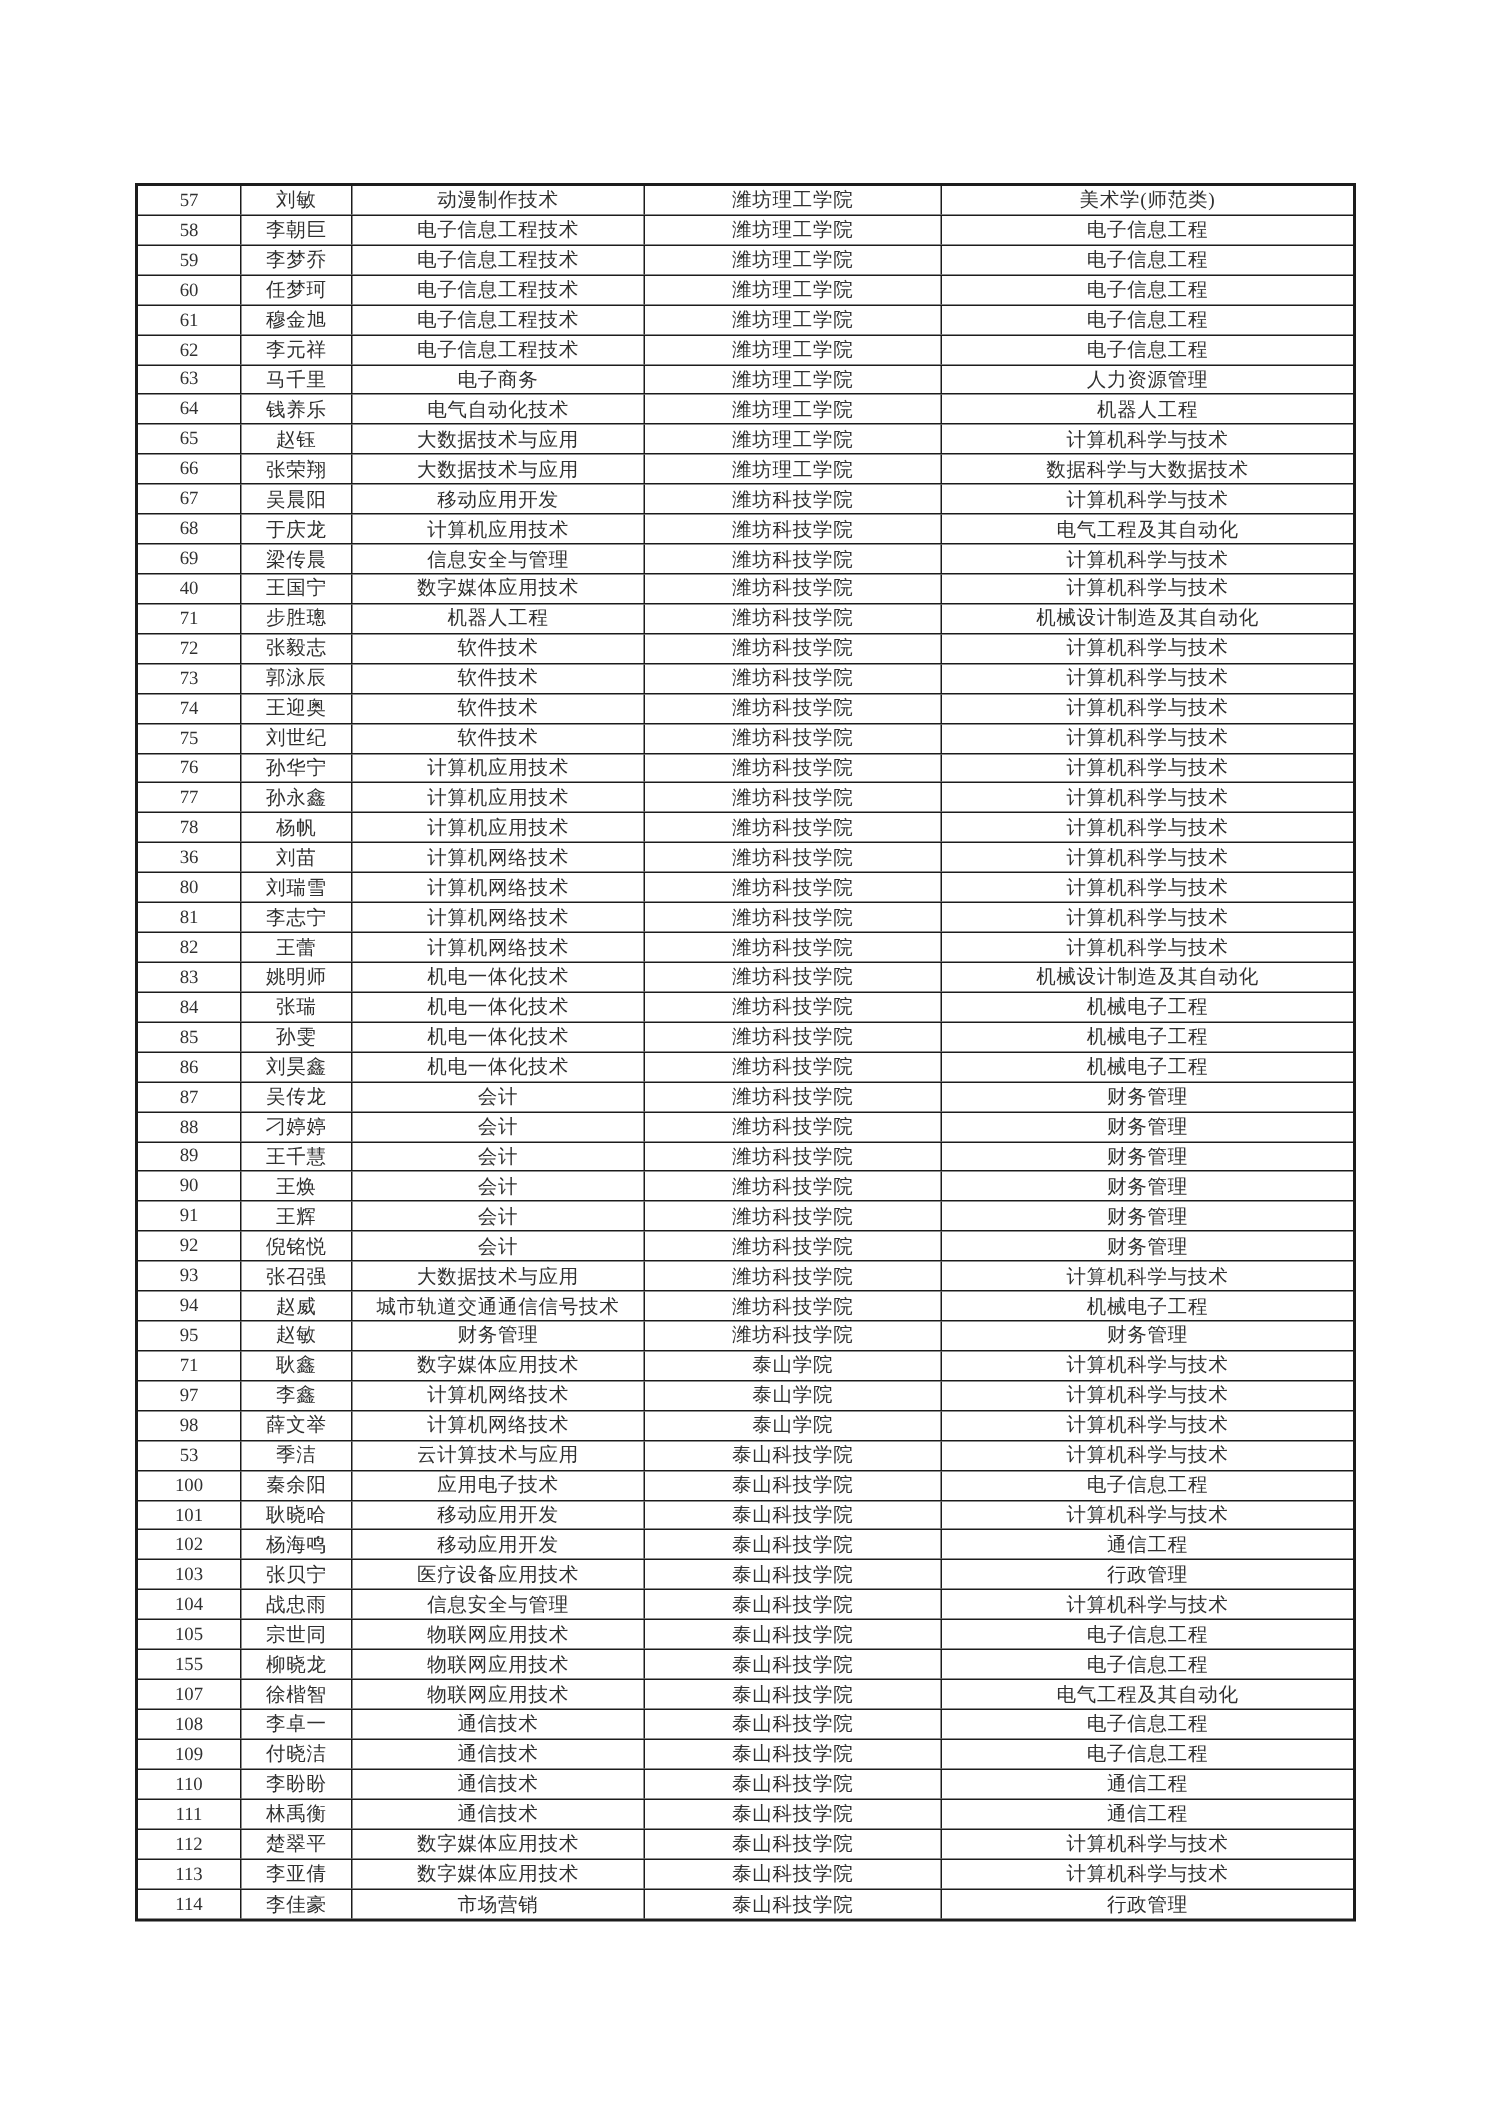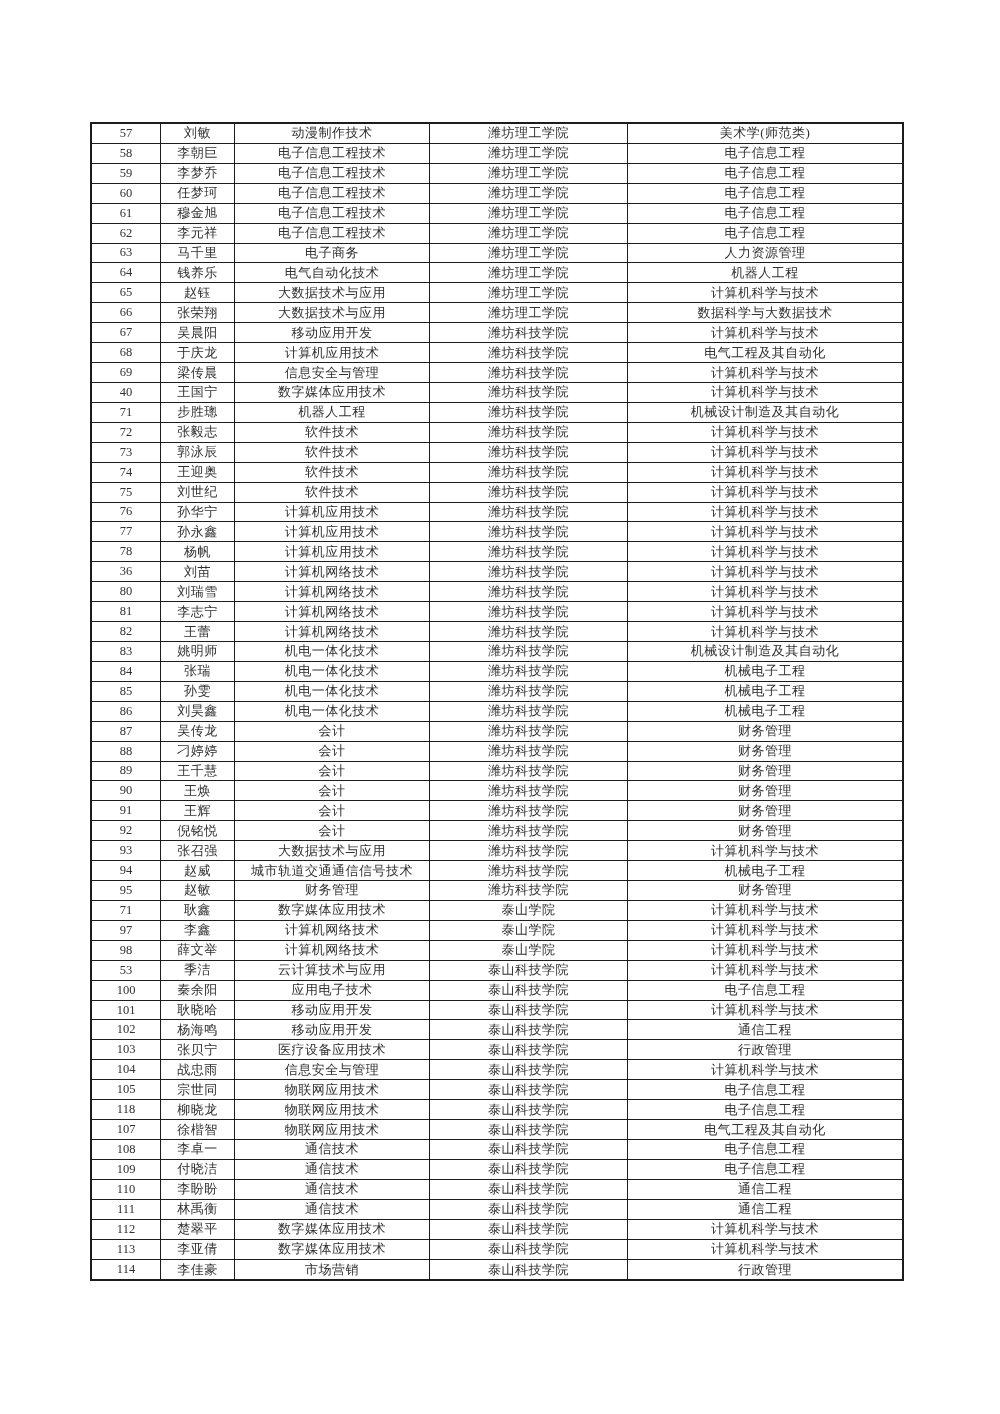--- a/index.html
+++ b/index.html
@@ -387,21 +387,21 @@
           <div class="cell c-target">计算机科学与技术</div>
         </div>
         <div class="row">
           <div class="cell c-num">105</div>
           <div class="cell c-name">宗世同</div>
           <div class="cell c-major">物联网应用技术</div>
           <div class="cell c-college">泰山科技学院</div>
           <div class="cell c-target">电子信息工程</div>
         </div>
         <div class="row">
-          <div class="cell c-num">118</div>
+          <div class="cell c-num">155</div>
           <div class="cell c-name">柳晓龙</div>
           <div class="cell c-major">物联网应用技术</div>
           <div class="cell c-college">泰山科技学院</div>
           <div class="cell c-target">电子信息工程</div>
         </div>
         <div class="row">
           <div class="cell c-num">107</div>
           <div class="cell c-name">徐楷智</div>
           <div class="cell c-major">物联网应用技术</div>
           <div class="cell c-college">泰山科技学院</div>

